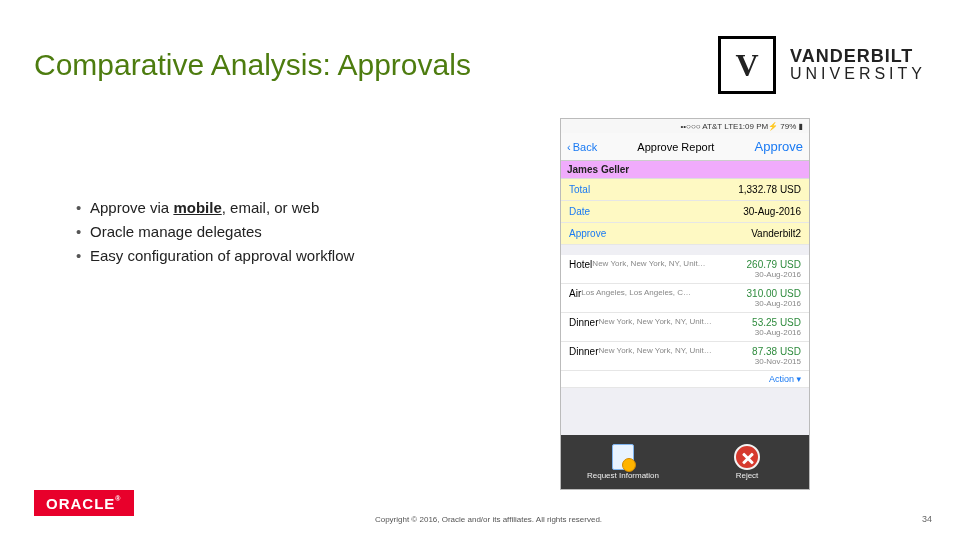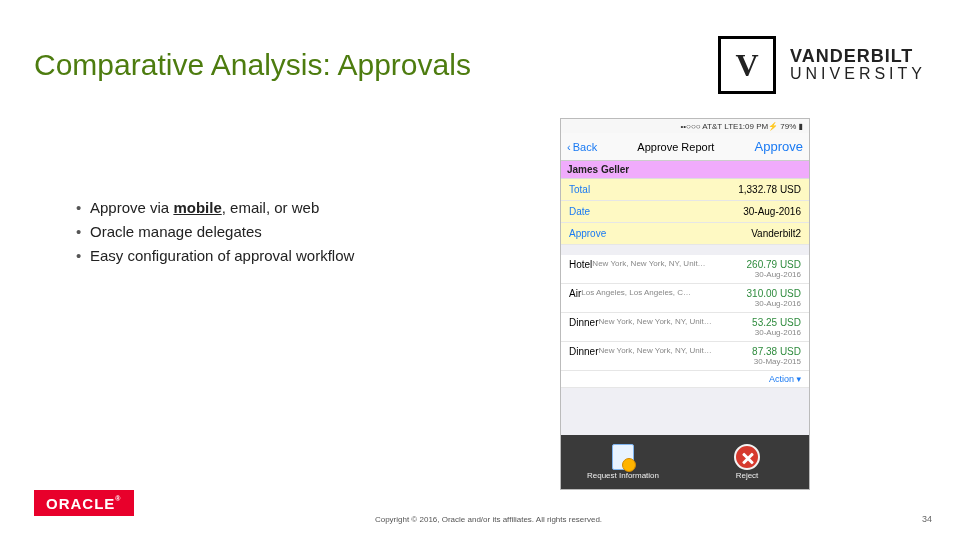--- a/index.html
+++ b/index.html
@@ -148,21 +148,21 @@
             <span class="dt">30-Aug-2016</span>
           </div>
         </div>
         <div class="ph-line">
           <div class="left">
             <span class="cat">Dinner</span>
             <span class="loc">New York, New York, NY, Unit…</span>
           </div>
           <div class="right">
             <span class="amt">87.38 USD</span>
-            <span class="dt">30-May-2015</span>
+            <span class="dt">30-Nov-2015</span>
           </div>
         </div>
       </div>
     <div class="ph-action">Action ▾</div>
     <div class="ph-toolbar">
       <div class="ph-tool">
         <span class="ico-doc"></span>
         <span>Request Information</span>
       </div>
       <div class="ph-tool">

